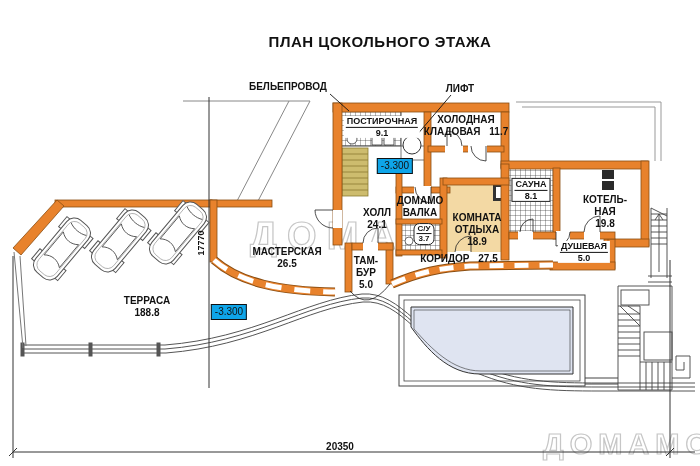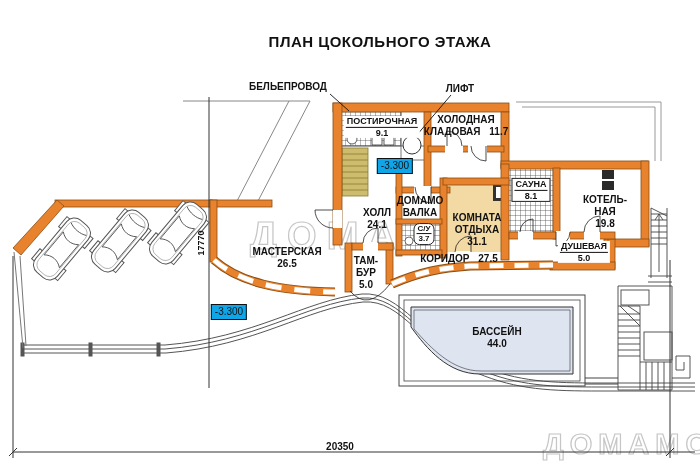--- a/index.html
+++ b/index.html
@@ -245,21 +245,21 @@
     <span class="rn">ДУШЕВАЯ</span>
     <span class="ra">5.0</span>
   </div>
   <div class="lbl s10" style="left:420px;top:207px">
     <span class="rn">ДОМАМО
 ВАЛКА</span>
   </div>
   <div class="lbl s10" style="left:477px;top:230px">
     <span class="rn">КОМНАТА
 ОТДЫХА</span>
-    <span class="ra">31.1</span>
+    <span class="ra">18.9</span>
   </div>
   <div class="lbl s8 boxed frac" style="left:424px;top:234px">
     <span class="rn">С/У</span>
     <span class="ra">3.7</span>
   </div>
   <div class="lbl s11" style="left:377px;top:219px">
     <span class="rn">ХОЛЛ</span>
     <span class="ra">24.1</span>
   </div>
   <div class="lbl s10" style="left:366px;top:273px">
@@ -268,23 +268,23 @@
     <span class="ra">5.0</span>
   </div>
   <div class="lbl s11 inline" style="left:459px;top:259px">
     <span class="rn">КОРИДОР</span>
     <span class="ra">27.5</span>
   </div>
   <div class="lbl s11" style="left:287px;top:258px">
     <span class="rn">МАСТЕРСКАЯ</span>
     <span class="ra">26.5</span>
   </div>
-  <div class="lbl s11" style="left:497px;top:338px">
-    <span class="rn">БАССЕЙН</span>
-    <span class="ra">44.0</span>
+  <div class="lbl s11" style="left:147px;top:307px">
+    <span class="rn">ТЕРРАСА</span>
+    <span class="ra">188.8</span>
   </div>
   <div class="elev" style="left:229px;top:312px">
     <span>-3.300</span>
   </div>
 
   <div class="dim" style="left:340px;top:446px">20350</div>
   <div class="dim vert" style="left:201px;top:243px">17770</div>
 
 </div>
 

